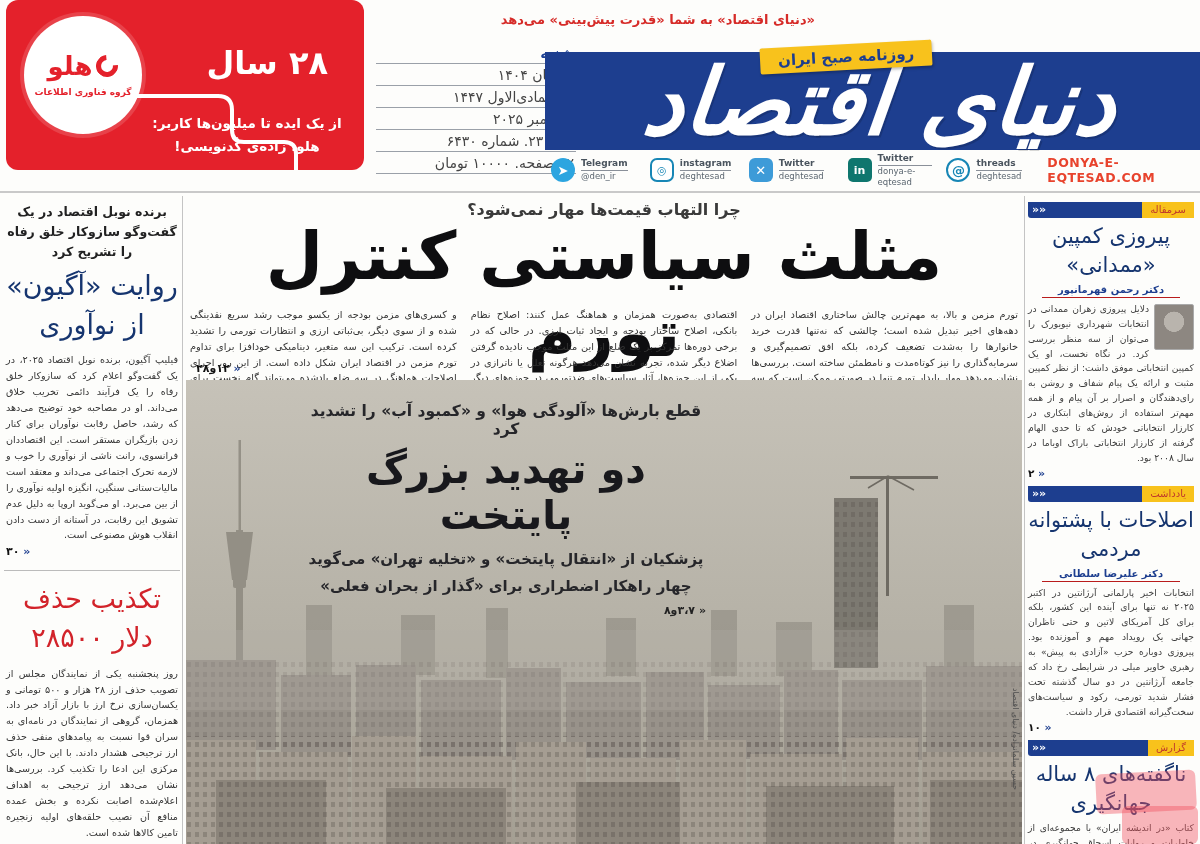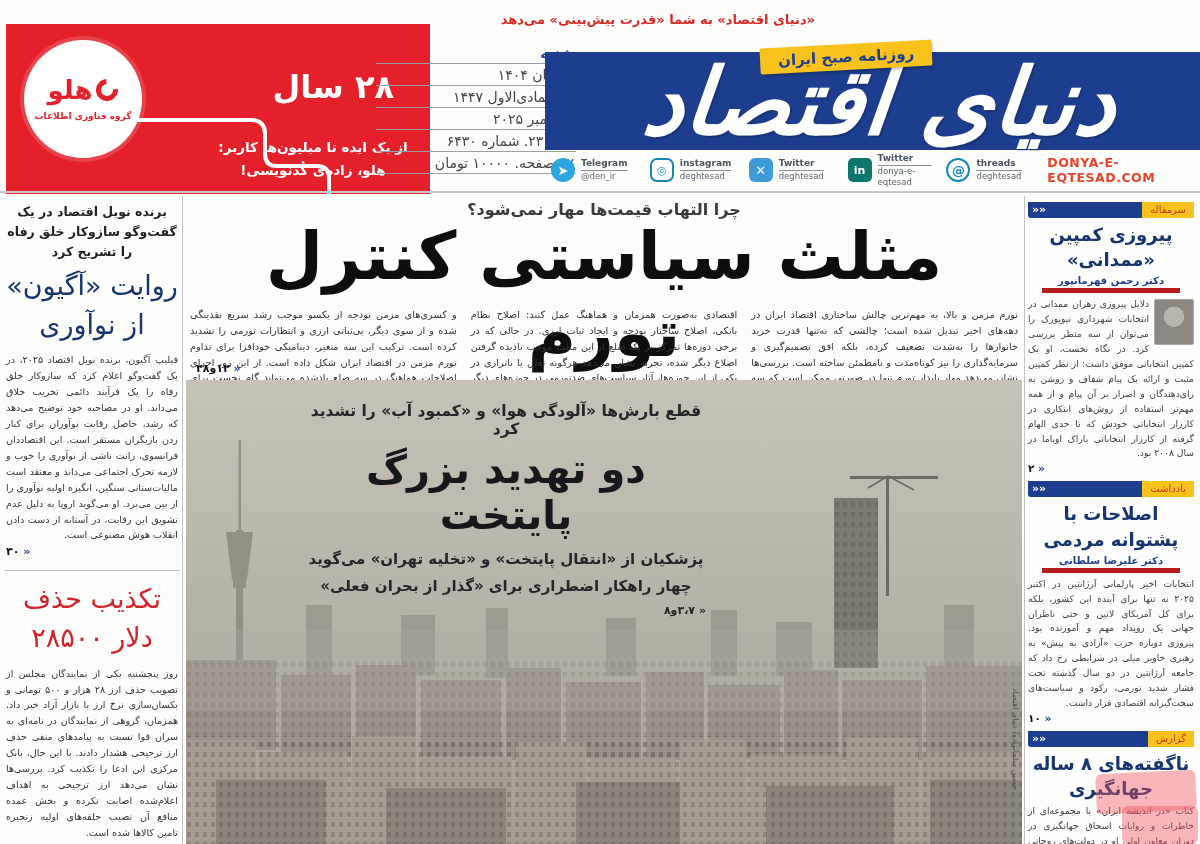--- a/index.html
+++ b/index.html
@@ -1,21 +1,21 @@
 <!DOCTYPE html>
 <html lang="fa" dir="rtl"><head>
 <meta charset="utf-8">
 <style>
   * { margin:0; padding:0; box-sizing:border-box; }
   html,body { background:#e9e9e9; }
   body { font-family:"DejaVu Sans","Liberation Sans",sans-serif; }
   .page { position:relative; width:1200px; height:844px; background:#fdfdfb; overflow:hidden; direction:rtl; margin:0 auto; }
 
   
-  .adbox { position:absolute; left:6px; top:24px; width:424px; height:170px; background:#e4212b; border-radius:0; color:#fff; overflow:hidden; }
+  .adbox { position:absolute; left:6px; top:0; width:358px; height:170px; background:#e4212b; border-radius:12px; color:#fff; overflow:hidden; }
   .ad-logo-circle { position:absolute; left:18px; top:16px; width:118px; height:118px; background:#fff; border-radius:50%; display:flex; flex-direction:column; align-items:center; justify-content:center; box-shadow:0 0 0 4px rgba(255,255,255,.15); }
   .ad-brand { color:#e4212b; font-weight:bold; font-size:26px; line-height:1; display:flex; align-items:center; gap:4px; }
   .ad-brand .swoosh { display:inline-block; width:22px; height:22px; border:5px solid #e4212b; border-radius:50%; border-top-color:transparent; transform:rotate(40deg); }
   .ad-brand-sub { color:#e4212b; font-size:9px; margin-top:8px; font-weight:bold; }
   .ad-years { position:absolute; right:36px; top:44px; font-size:32px; font-weight:900; letter-spacing:1px; }
   .ad-line { position:absolute; right:0; top:0; width:100%; height:100%; pointer-events:none; }
   .ad-tag { position:absolute; right:22px; top:112px; width:190px; font-size:13.5px; font-weight:bold; text-align:center; line-height:1.7; }
 
   
   .dates { position:absolute; left:376px; top:42px; width:200px; font-size:14px; color:#444; }
@@ -69,22 +69,22 @@
   .lc-title.blue { color:#16356f; } .lc-title.red { color:#d2232a; }
   .lc-body { font-size:9.6px; color:#333; text-align:justify; line-height:1.66; padding:0 2px; }
   .lc-ref { text-align:left; font-size:11px; font-weight:900; color:#111; padding:2px 2px 6px; }
   .lc-div { border-top:1px solid #bbb; margin:6px 0; }
 
   
   .sidebar { position:absolute; left:1028px; top:196px; width:166px; }
   .cat { display:flex; align-items:stretch; height:16px; margin:6px 0 4px; }
   .cat-label { background:#f8c21c; color:#c0392b; font-size:10px; font-weight:400; padding:1px 8px; line-height:14px; }
   .cat-bar { flex:1; background:#1d3e8f; color:#fff; text-align:left; font-size:11px; font-weight:900; line-height:15px; padding:0 4px; border-radius:0 0 0 3px; }
-  .sb-title { font-size:18px; font-weight:700; color:#16356f; text-align:center; margin:2px 0 3px; line-height:1.4; }
-  .sb-author { font-size:10px; font-weight:bold; color:#1d3e8f; text-align:center; border-bottom:5px solid #b91c1c; padding-bottom:2px; margin:0 14px 4px; }
+  .sb-title { font-size:21px; font-weight:400; color:#16356f; text-align:center; margin:2px 0 3px; line-height:1.4; }
+  .sb-author { font-size:10px; font-weight:bold; color:#1d3e8f; text-align:center; border-bottom:1px solid #b91c1c; padding-bottom:2px; margin:0 14px 4px; }
   .sb-body { font-size:9.2px; color:#3c3c3c; text-align:justify; line-height:1.62; }
   .sb-ref { text-align:left; font-size:10.5px; font-weight:900; color:#111; margin:1px 0 2px; }
   .sb-photo { float:right; width:40px; height:46px; margin:2px 0 2px 5px; background:radial-gradient(circle at 50% 38%, #b9b4ad 0 30%, #8d8781 31% 100%); border:1px solid #aaa; border-radius:2px; }
 
   .watermark { position:absolute; pointer-events:none; background:rgba(240,80,95,.42); border-radius:6px; }
   .wm1 { left:1096px; top:772px; width:100px; height:40px; transform:rotate(-3deg); }
   .wm2 { left:1122px; top:806px; width:76px; height:38px; }
 </style>
 </head>
 <body>

